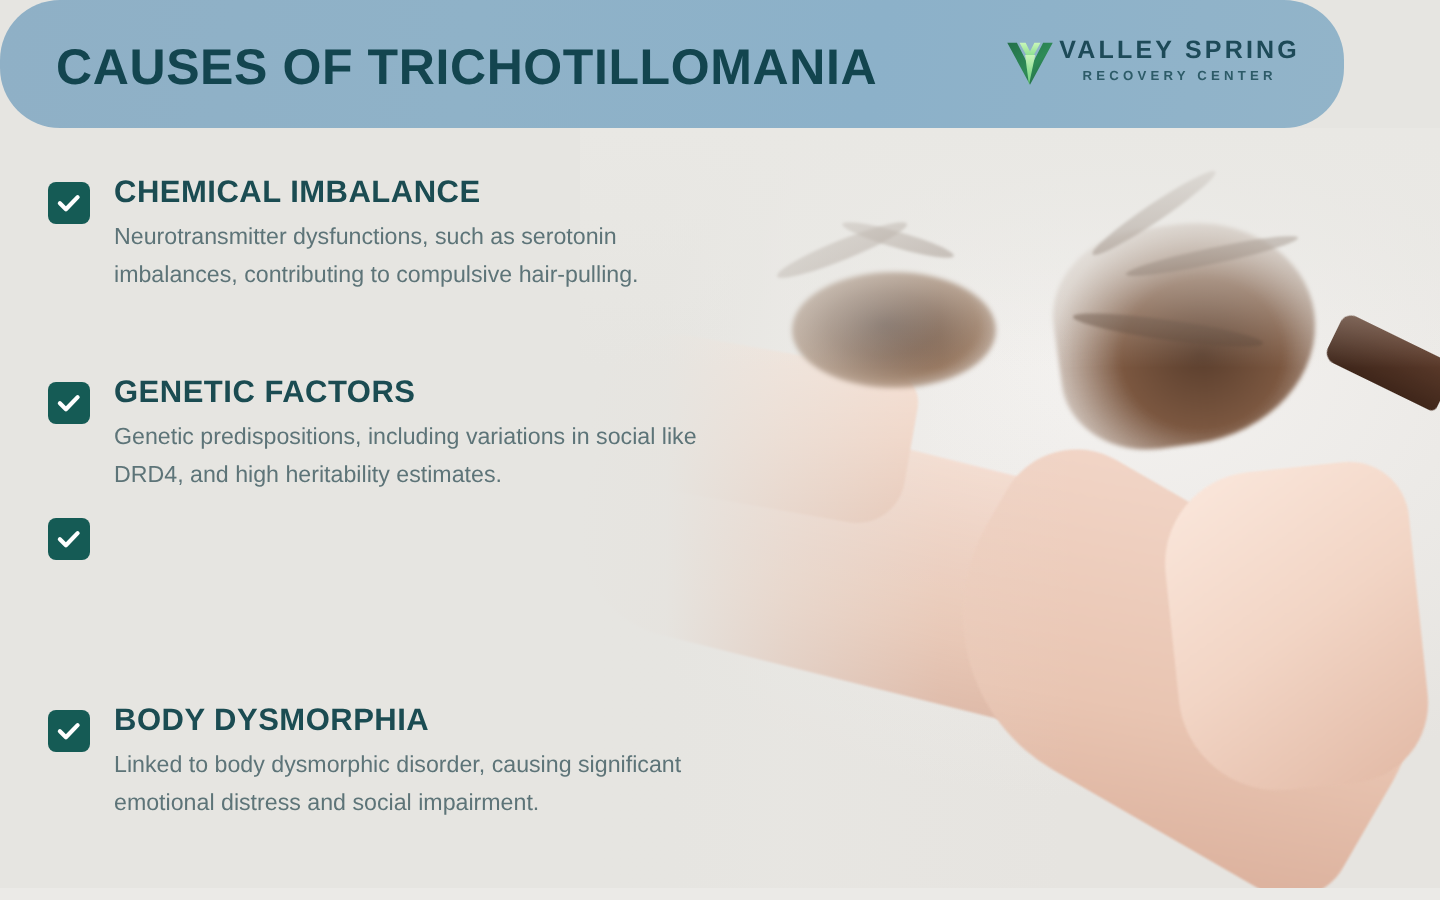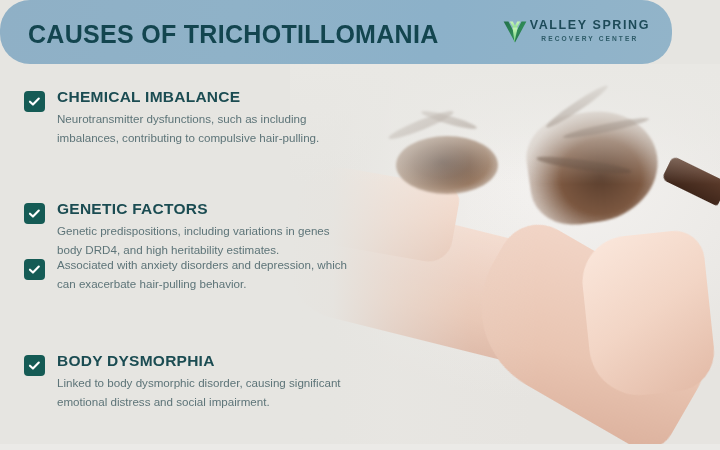--- a/index.html
+++ b/index.html
@@ -299,44 +299,43 @@
   <div class="content">
 
     <div class="cause-item" style="top:24px;">
       <span class="check-box">
         <svg viewBox="0 0 16 16" width="13" height="13" aria-hidden="true">
           <path d="M2.4 8.2 L6.1 11.8 L13.3 4.4" fill="none" stroke="#ffffff" stroke-width="2.6" stroke-linecap="round" stroke-linejoin="round"></path>
         </svg>
       </span>
       <span class="cause-text">
         <p class="cause-title">CHEMICAL IMBALANCE</p>
-        <p class="cause-desc">Neurotransmitter dysfunctions, such as including imbalances, contributing to compulsive hair-pulling.</p>
-      </span>
-    </div>
-
-    <div class="cause-item" style="top:136px;">
+        <p class="cause-desc">Neurotransmitter dysfunctions, such as serotonin imbalances, contributing to compulsive hair-pulling.</p>
+      </span>
+    </div>
+
+    <div class="cause-item" style="top:124px;">
       <span class="check-box">
         <svg viewBox="0 0 16 16" width="13" height="13" aria-hidden="true">
           <path d="M2.4 8.2 L6.1 11.8 L13.3 4.4" fill="none" stroke="#ffffff" stroke-width="2.6" stroke-linecap="round" stroke-linejoin="round"></path>
         </svg>
       </span>
       <span class="cause-text">
         <p class="cause-title">GENETIC FACTORS</p>
-        <p class="cause-desc">Genetic predispositions, including variations in genes body DRD4, and high heritability estimates.</p>
+        <p class="cause-desc">Genetic predispositions, including variations in social like DRD4, and high heritability estimates.</p>
       </span>
     </div>
 
     <div class="cause-item" style="top:192px;">
       <span class="check-box">
         <svg viewBox="0 0 16 16" width="13" height="13" aria-hidden="true">
           <path d="M2.4 8.2 L6.1 11.8 L13.3 4.4" fill="none" stroke="#ffffff" stroke-width="2.6" stroke-linecap="round" stroke-linejoin="round"></path>
         </svg>
       </span>
       <span class="cause-text">
-        <p class="cause-desc">Associated with anxiety disorders and depression, which can exacerbate hair-pulling behavior.</p>
       </span>
     </div>
 
     <div class="cause-item" style="top:288px;justify-content:center;">
       <span class="check-box">
         <svg viewBox="0 0 16 16" width="13" height="13" aria-hidden="true">
           <path d="M2.4 8.2 L6.1 11.8 L13.3 4.4" fill="none" stroke="#ffffff" stroke-width="2.6" stroke-linecap="round" stroke-linejoin="round"></path>
         </svg>
       </span>
       <span class="cause-text">

